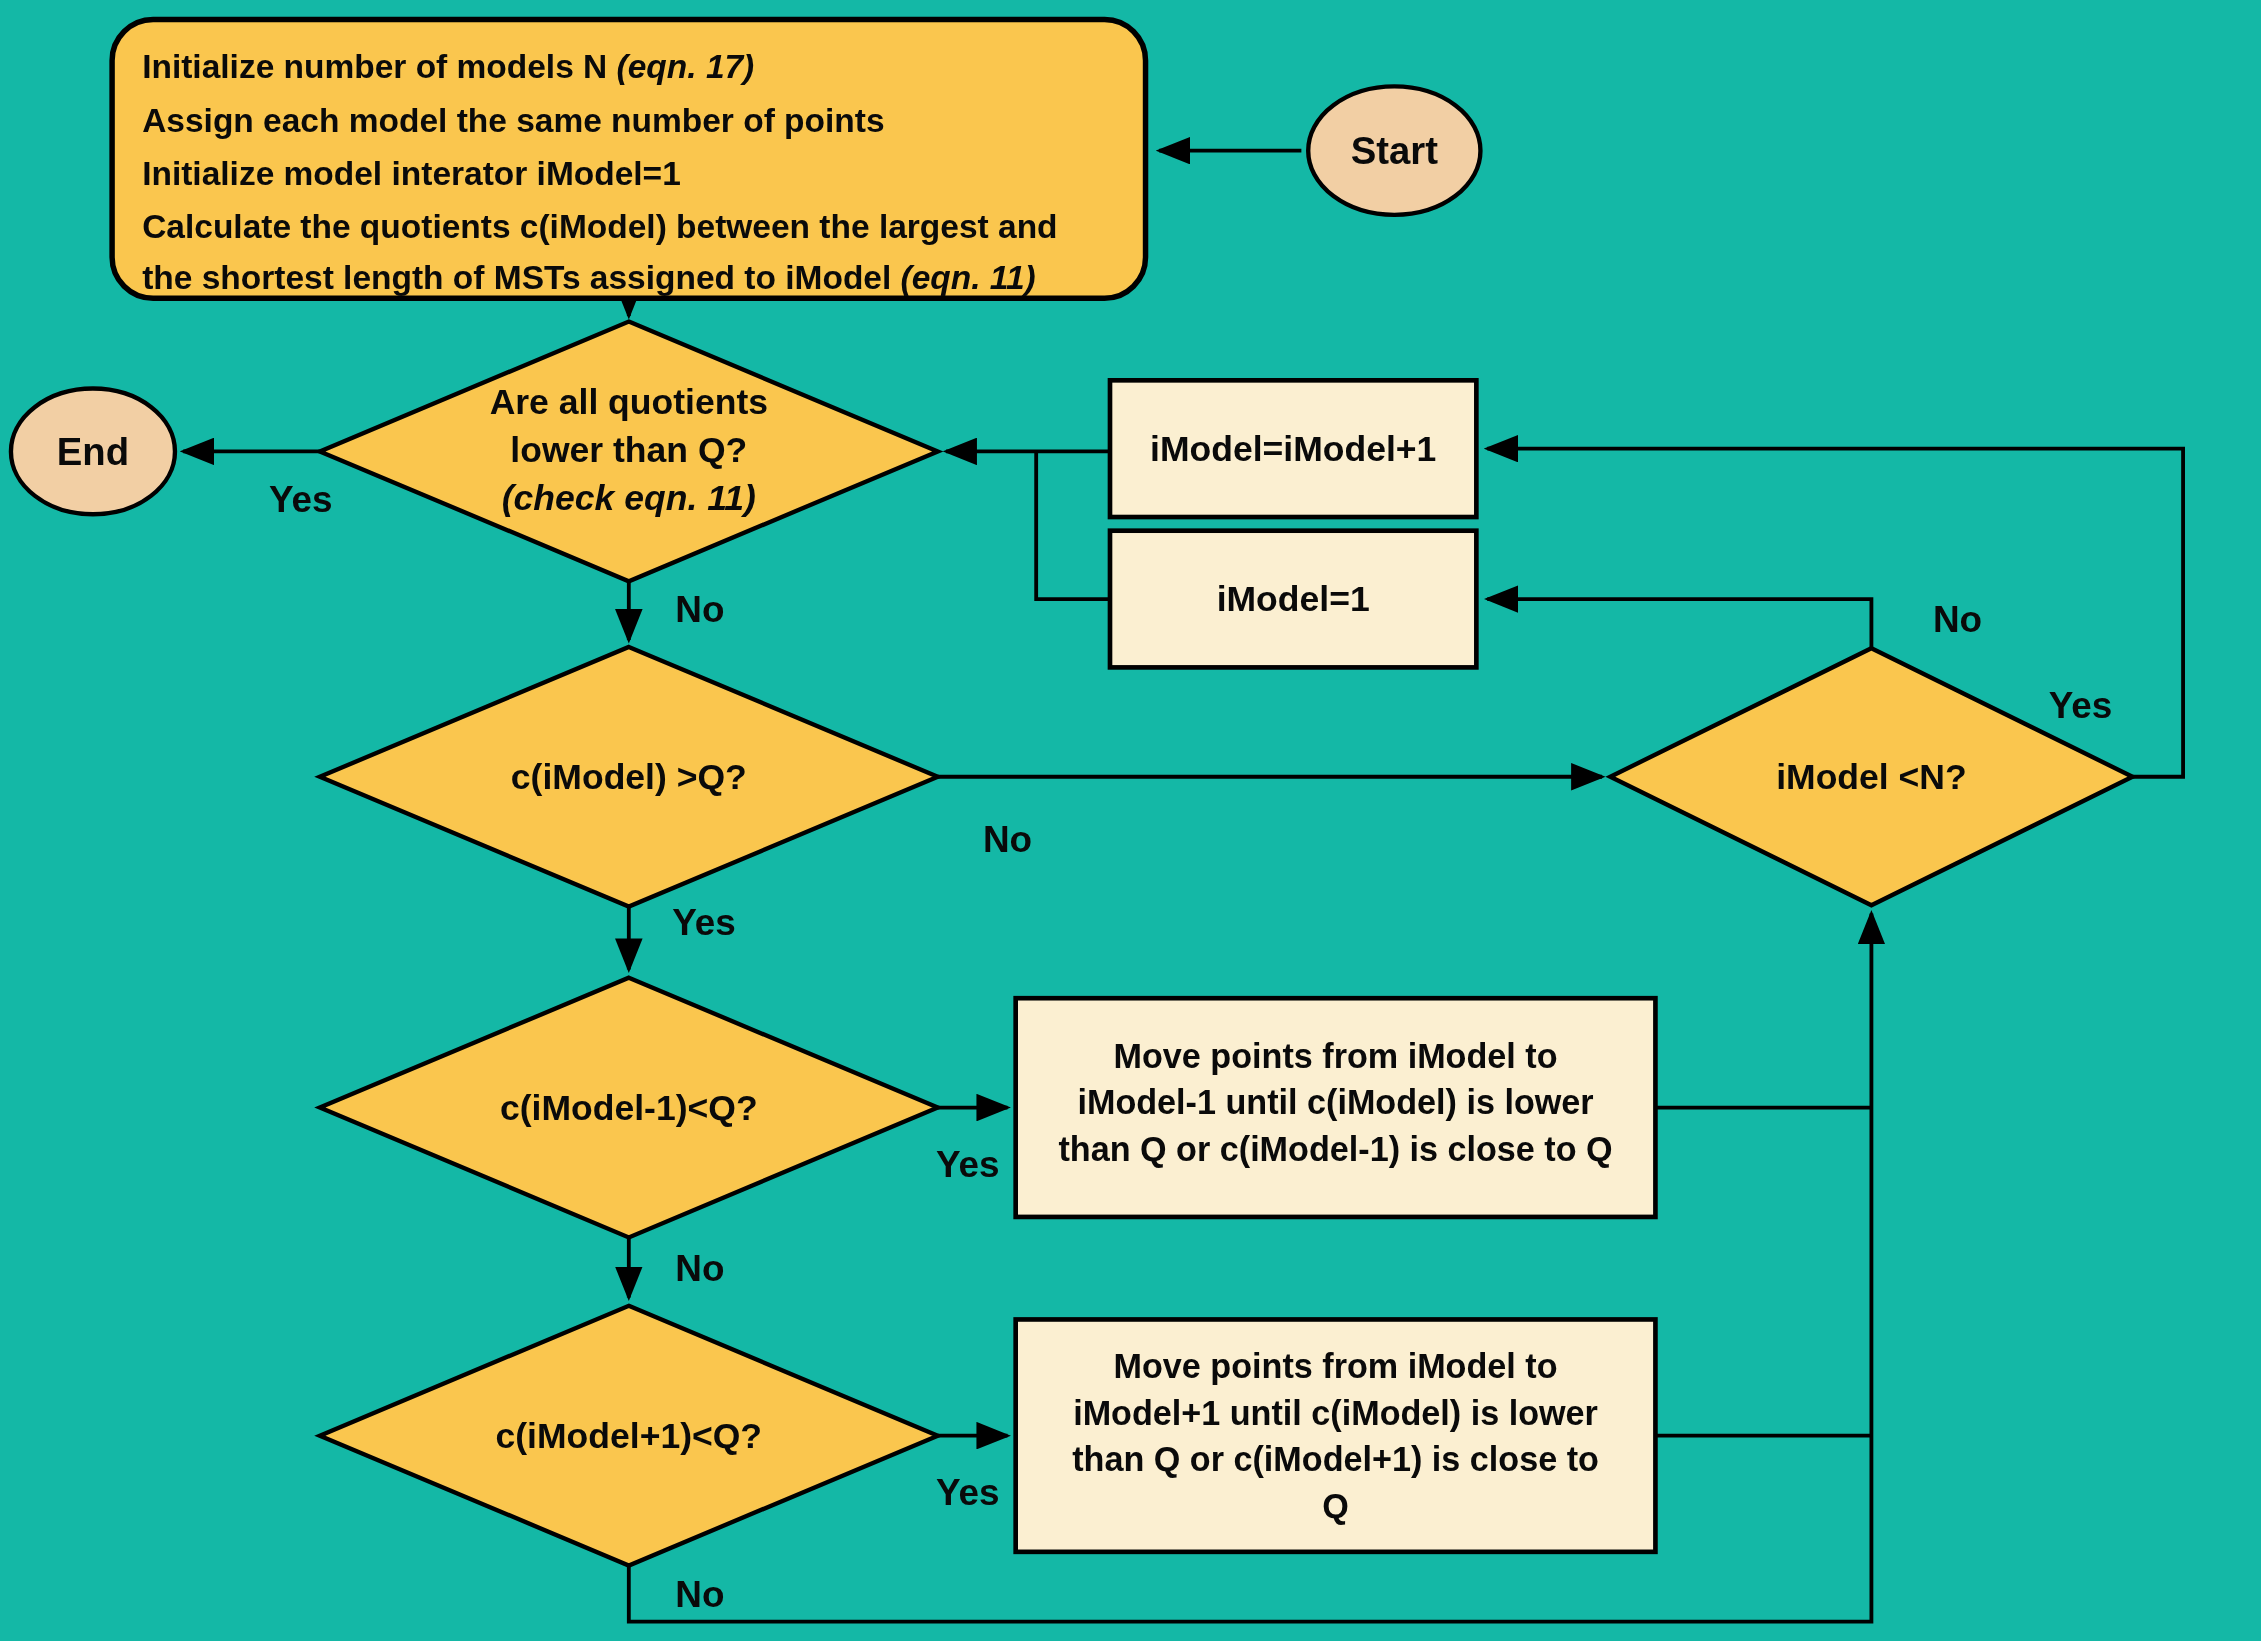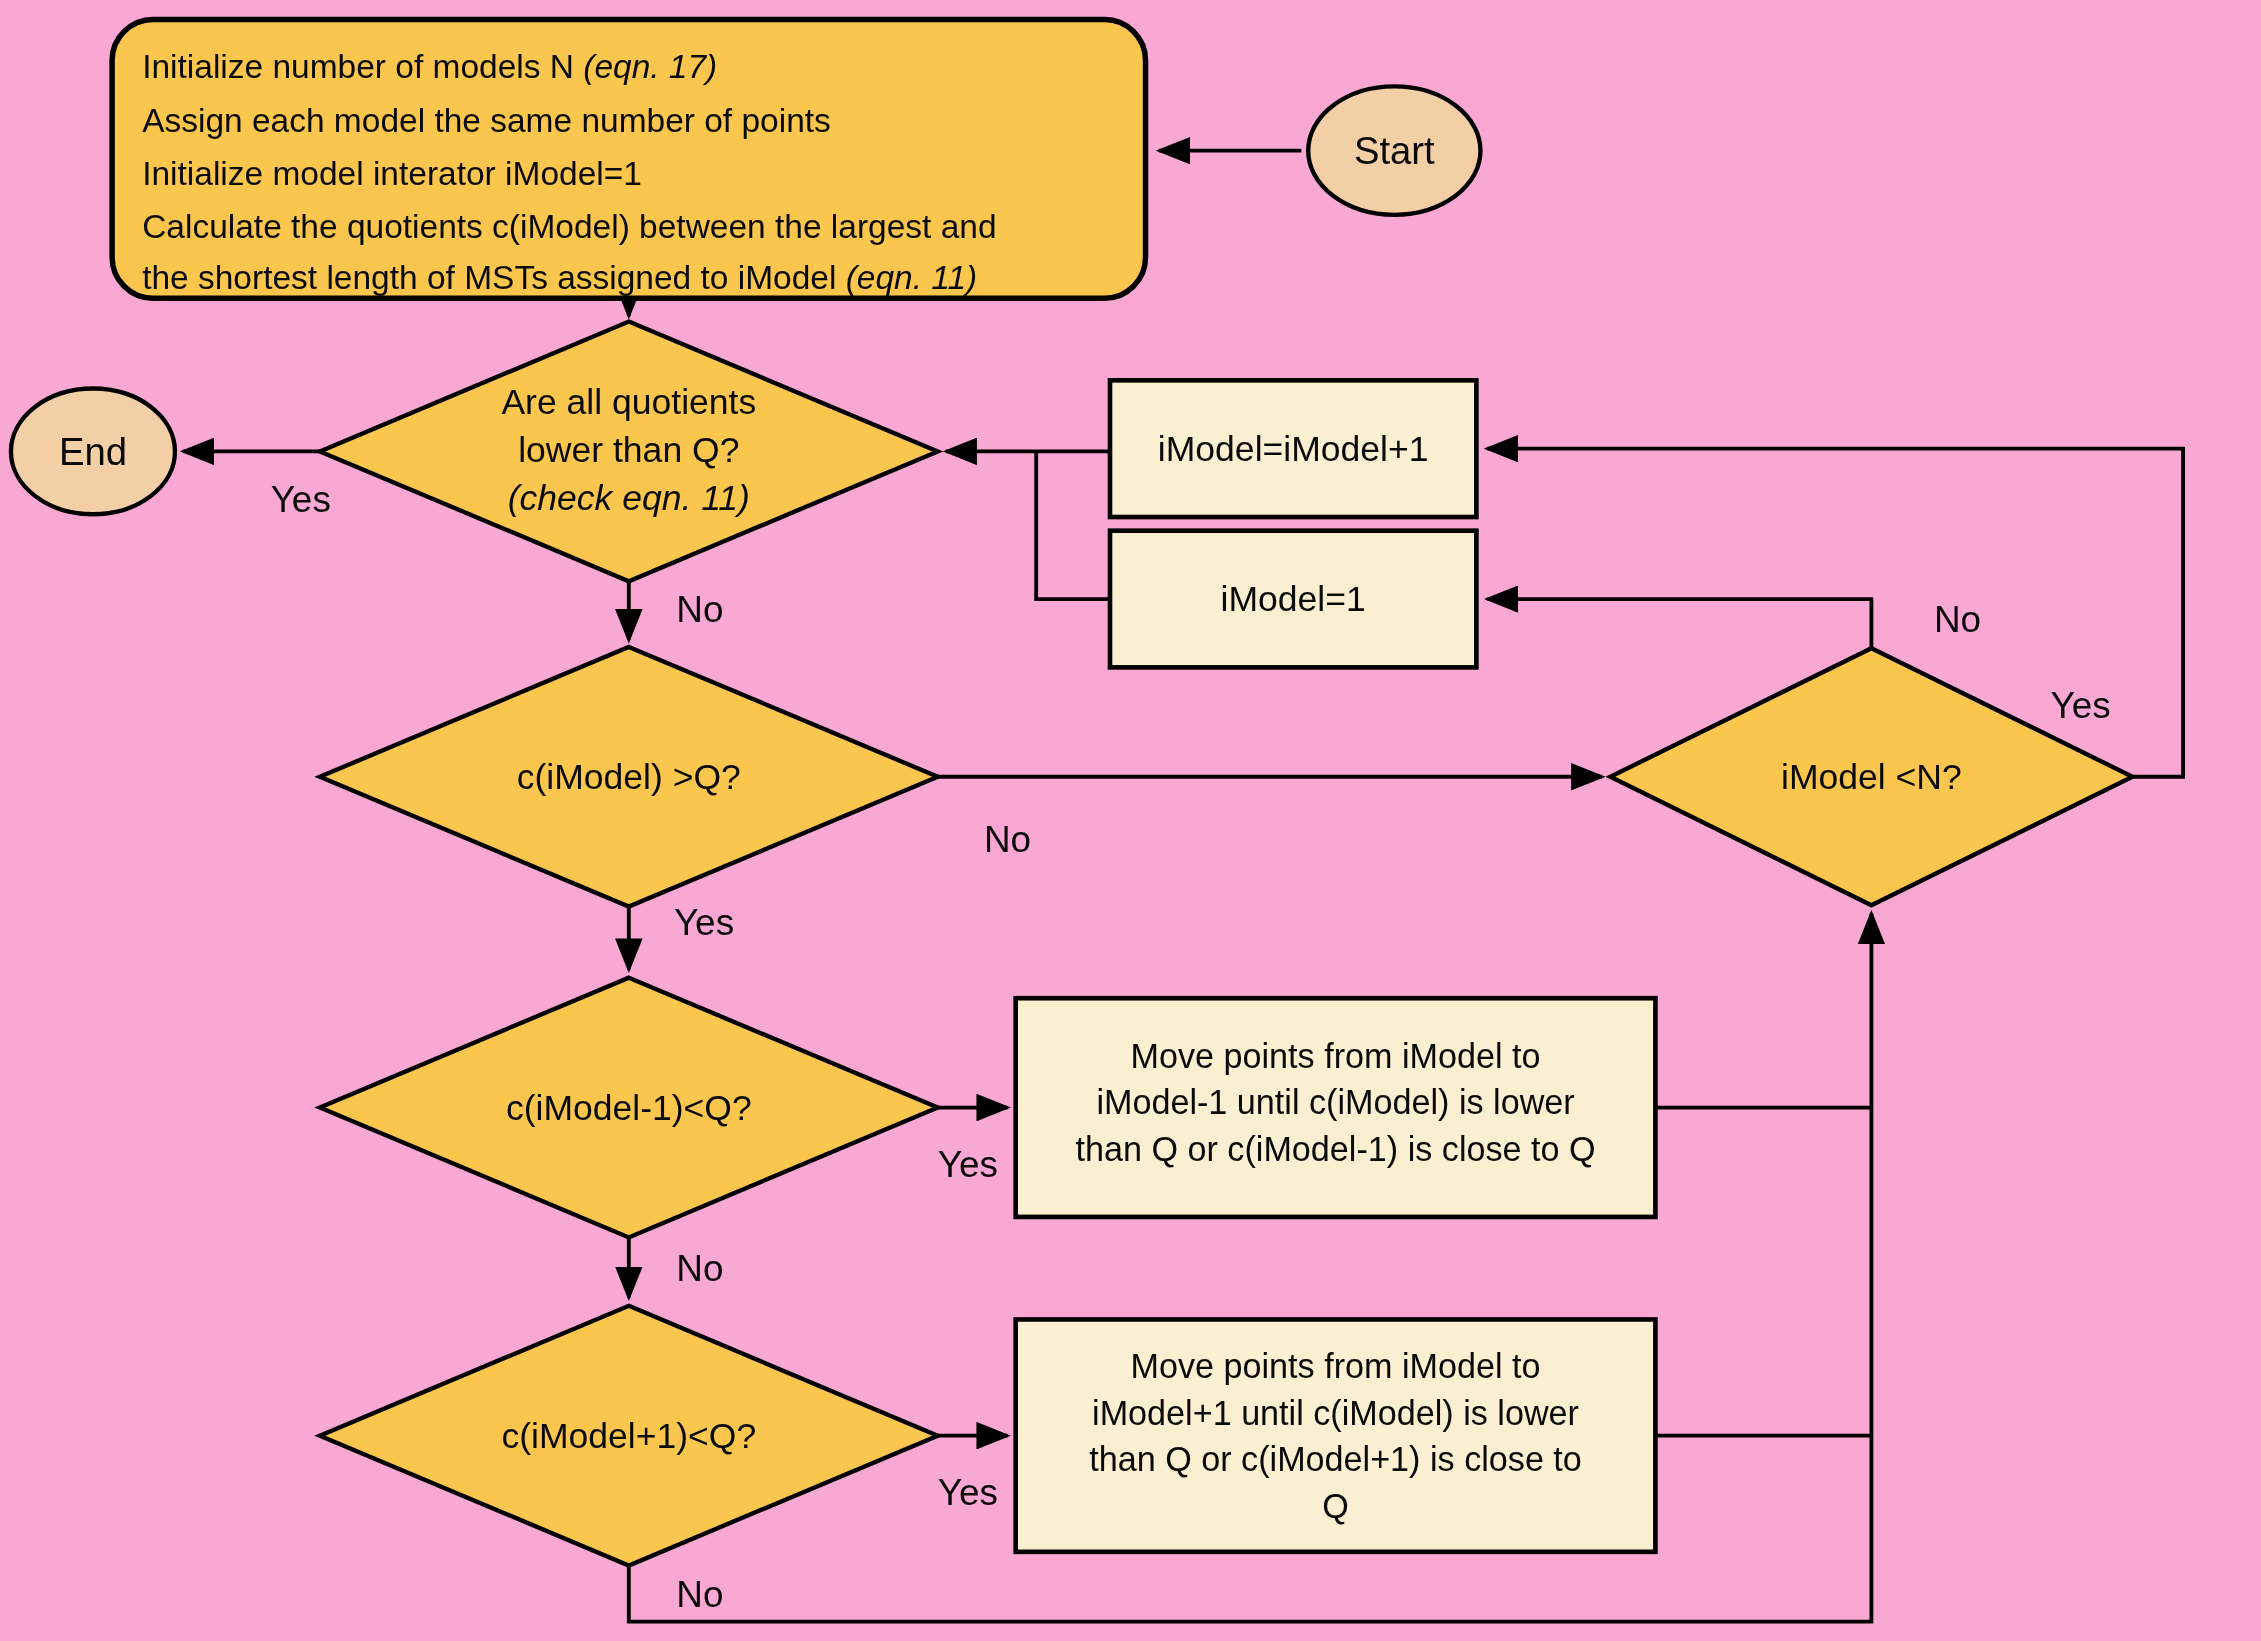--- a/index.html
+++ b/index.html
@@ -5,21 +5,22 @@
   html, body {
     margin: 0;
     padding: 0;
     background: #ffffff;
     width: 100%;
     height: 100%;
   }
   .stage {
     width: 100%;
     height: 100vh;
-    background: #f9a8d4;
+    background: #14b8a6;
+    font-weight: bold;
   }
   svg { display: block; width: 100%; height: 100%; }
 
   .shape        { stroke: var(--stroke, #000); }
   .diamond      { fill: var(--gold,  #FAC64E); stroke-width: 3.2; }
   .rbox         { fill: var(--cream, #FBEFD1); stroke-width: 3.4; }
   .oval         { fill: var(--peach, #F2CFA4); stroke-width: 3.2; }
   .initbox      { fill: var(--gold,  #FAC64E); stroke-width: 4; }
 
   .edge {

